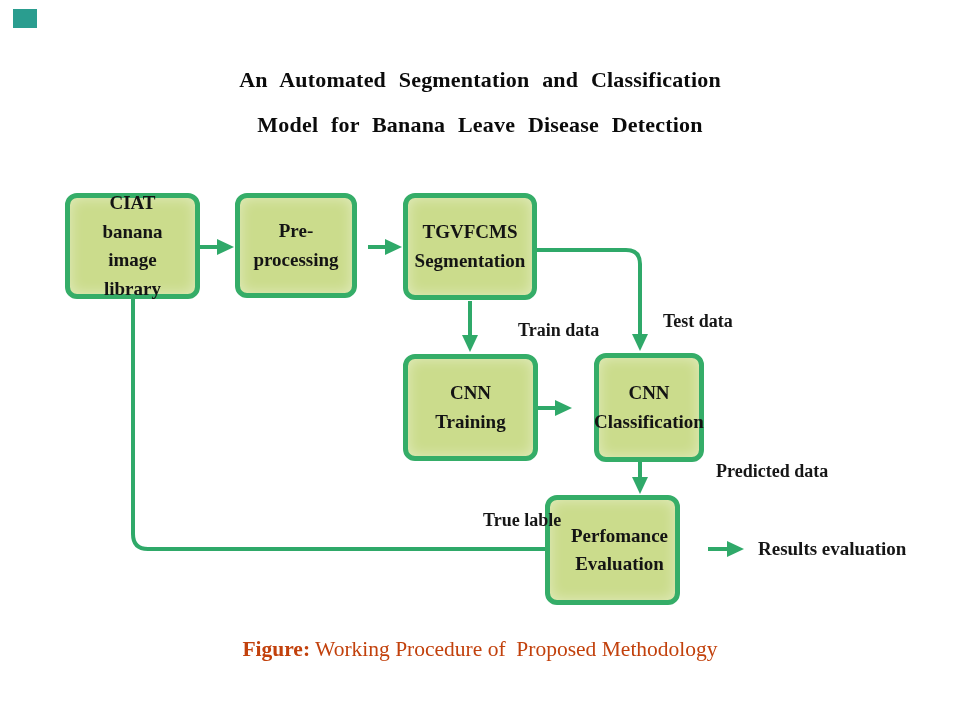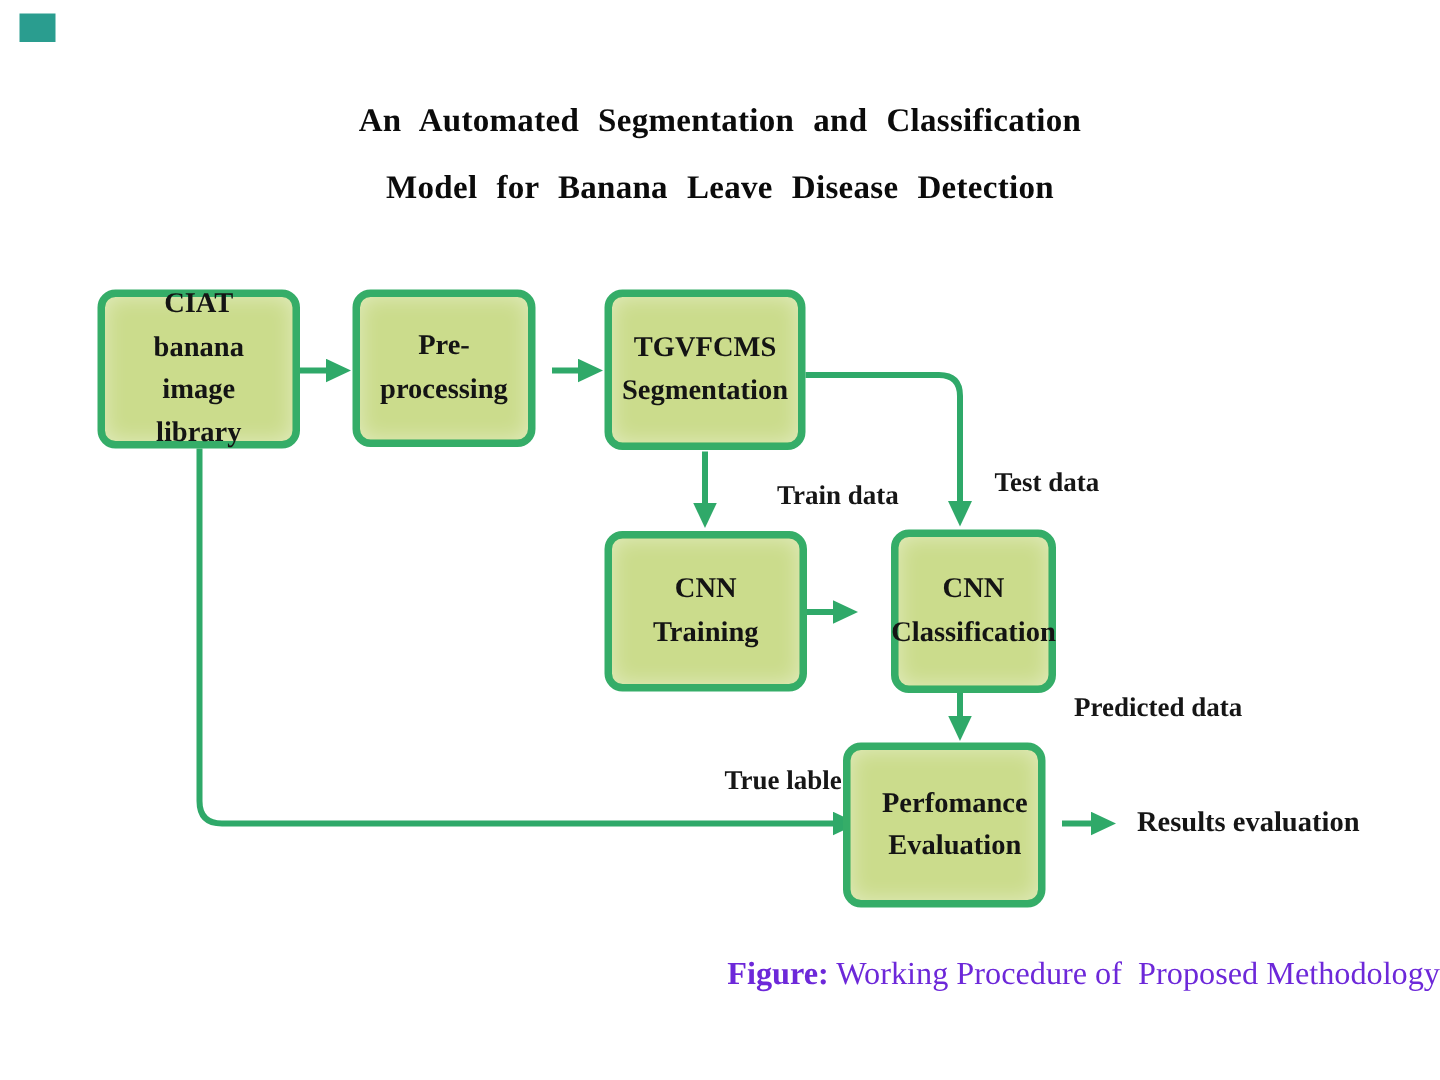--- a/index.html
+++ b/index.html
@@ -58,40 +58,40 @@
     line-height: 1.5;
     color: #141414;
     padding: 2px 10px;
     box-shadow: inset 0 0 14px rgba(255,255,255,0.45);
   }
   .node-ciat      { left: 65px;  top: 193px; width: 135px; height: 106px; }
   .node-pre       { left: 235px; top: 193px; width: 122px; height: 105px; }
   .node-tgv       { left: 403px; top: 193px; width: 134px; height: 107px; }
   .node-train     { left: 403px; top: 354px; width: 135px; height: 107px; font-family: Liberation Serif, serif; }
   .node-class     { left: 573px; top: 353px; width: 110px; height: 109px; margin-left: 21px; }
-  .node-perf      { left: 562px; top: 495px; width: 135px; height: 110px; padding-left: 24px; }
+  .node-perf      { left: 545px; top: 495px; width: 135px; height: 110px; padding-left: 24px; }
   .edge-label {
     position: absolute;
     font-weight: bold;
     font-size: 18px;
     color: #161616;
     white-space: nowrap;
   }
   .label-train     { left: 518px; top: 320px; }
   .label-test      { left: 663px; top: 311px; }
   .label-predicted { left: 716px; top: 461px; }
   .label-true      { left: 483px; top: 510px; text-align: right; }
   .label-results   { left: 758px; top: 538px; font-size: 19px; }
   .caption {
     position: absolute;
     left: 0; top: 637px;
     width: 960px;
-    text-align: right;
+    text-align: center;
     font-size: 21.5px;
-    color: #6d28d9;
+    color: #c2410c;
     white-space: pre-wrap;
   }
   .caption .prefix { font-weight: bold; }
 </style>
 </head>
 <body>
 
 <div class="stage">
 
   <div class="corner-mark"></div>

